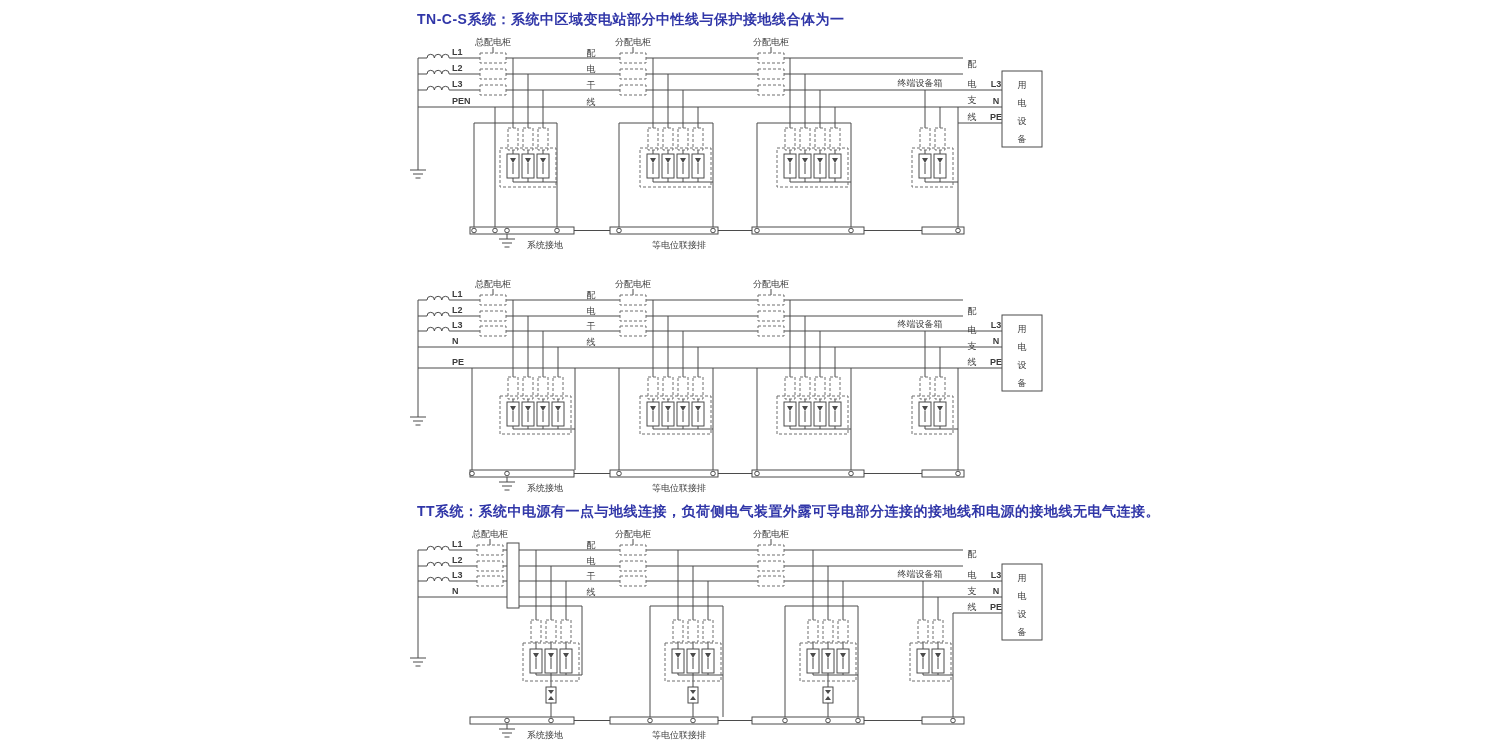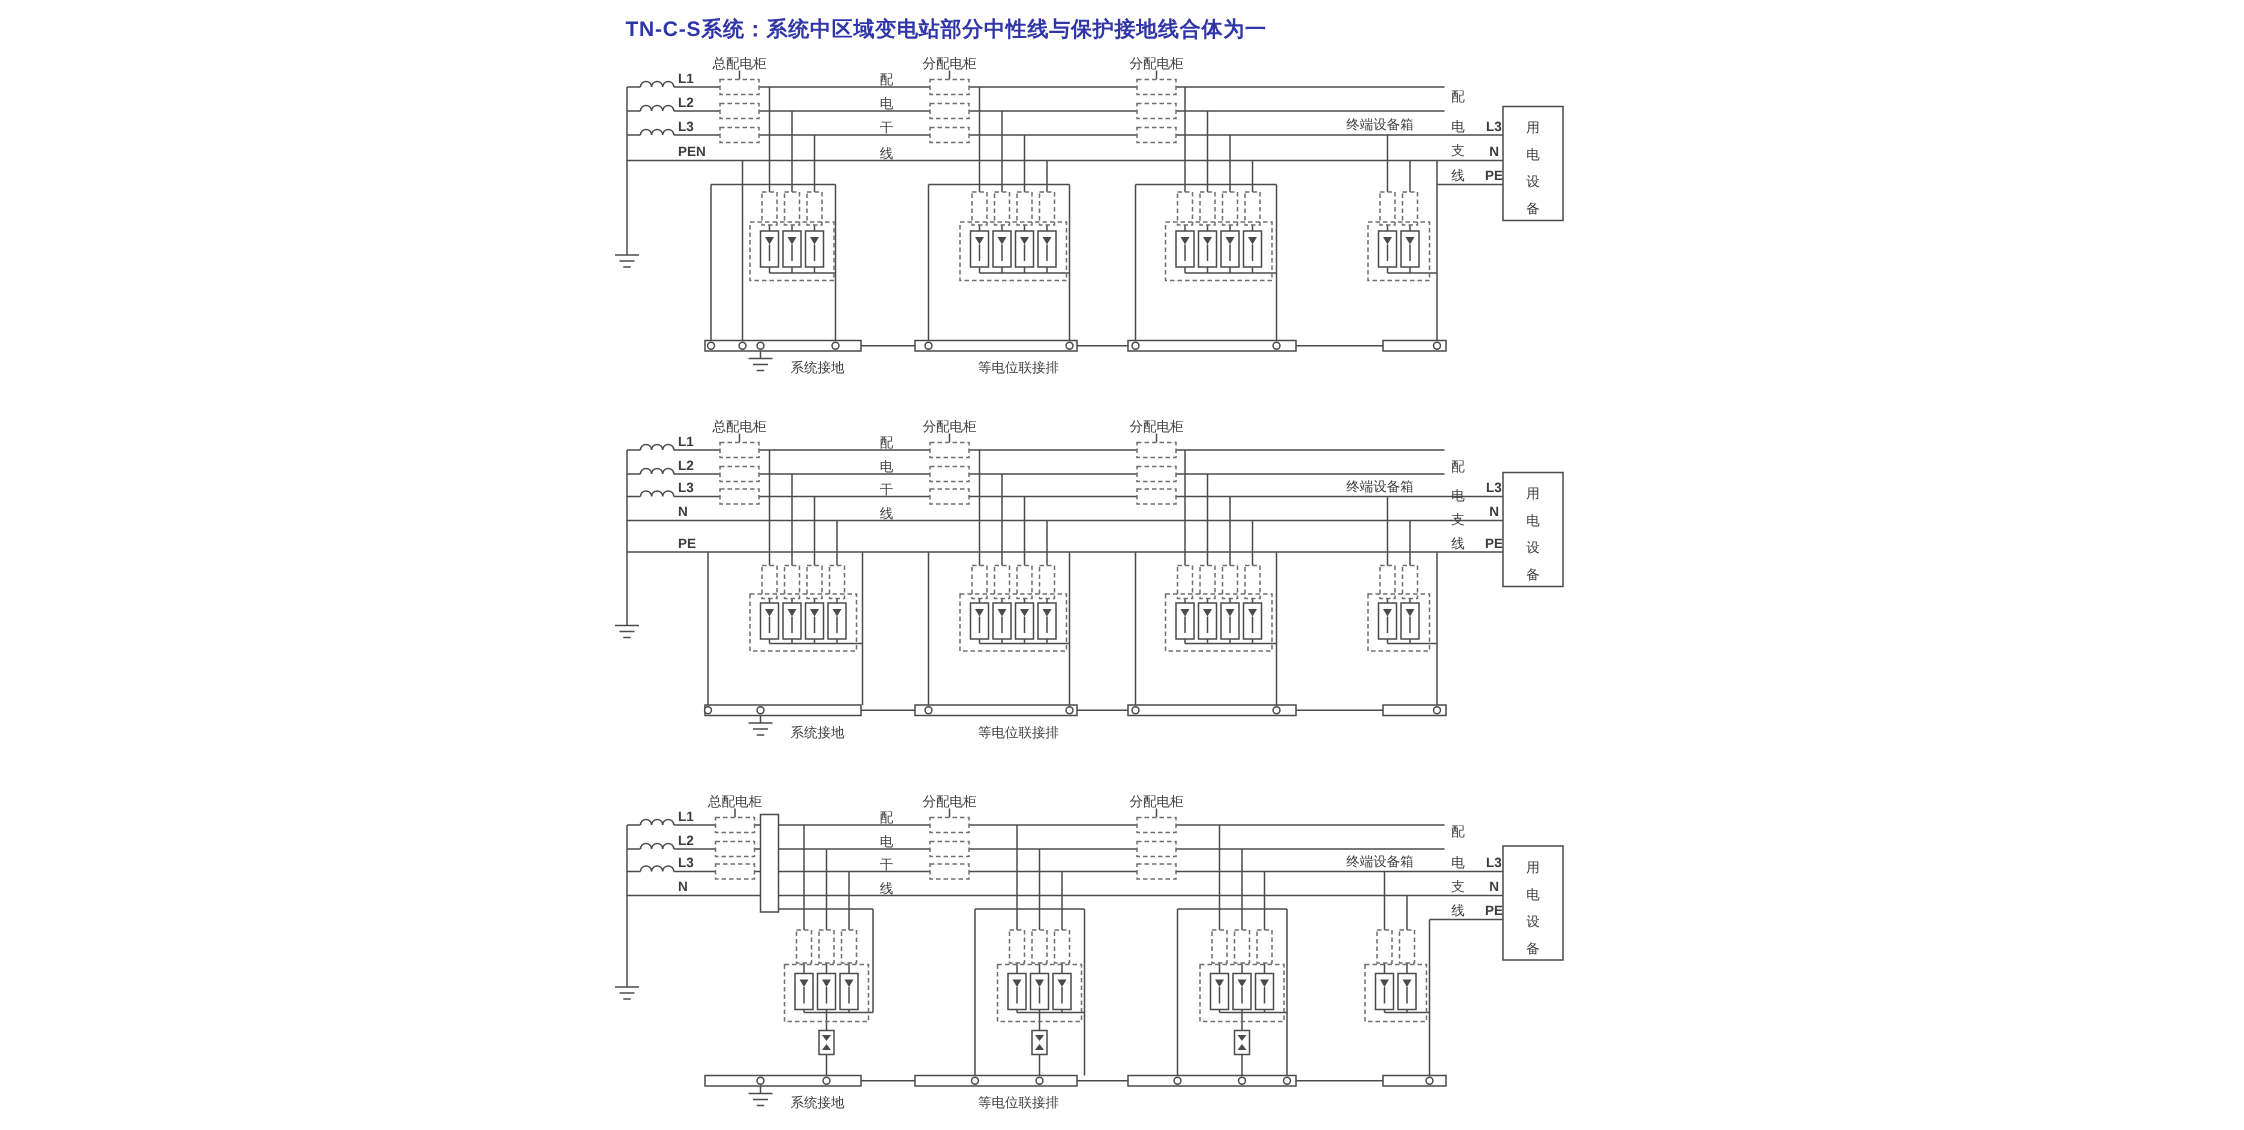--- a/index.html
+++ b/index.html
@@ -9,20 +9,21 @@
         color:#3036a8;white-space:nowrap;letter-spacing:0.5px;}
   .t1{top:11px}.t2{top:258px}.t3{top:503px}
   svg{position:absolute;left:0;top:0;}
   svg text{font-family:"Liberation Sans","DejaVu Sans",sans-serif;}
 </style>
 </head>
 <body>
 
 <div class="page">
   <div class="section-title t1">TN-C-S系统：系统中区域变电站部分中性线与保护接地线合体为一</div>
+  <div class="section-title t3">TT系统：系统中电源有一点与地线连接，负荷侧电气装置外露可导电部分连接的接地线和电源的接地线无电气连接。</div>
   <svg id="canvas" width="1496" height="753" viewBox="0 0 1496 753">
       <g>
         <line x1="418" y1="58" x2="418" y2="170" stroke="#4b4b4b" stroke-width="1"></line>
         <line x1="410" y1="170" x2="426" y2="170" stroke="#4b4b4b" stroke-width="1"></line>
         <line x1="413" y1="174" x2="423" y2="174" stroke="#4b4b4b" stroke-width="1"></line>
         <line x1="415.5" y1="178" x2="420.5" y2="178" stroke="#4b4b4b" stroke-width="1"></line>
         <line x1="418" y1="58" x2="427" y2="58" stroke="#4b4b4b" stroke-width="1"></line>
         <path d="M 427 58 a 3.7 3.7 0 0 1 7.4 0 a 3.7 3.7 0 0 1 7.4 0 a 3.7 3.7 0 0 1 7.4 0" fill="none" stroke="#4b4b4b" stroke-width="1"></path>
         <line x1="449.2" y1="58" x2="963" y2="58" stroke="#4b4b4b" stroke-width="1"></line>
         <text x="452" y="55" fill="#3c3c3c" font-size="9" text-anchor="start" font-weight="bold">L1</text>

